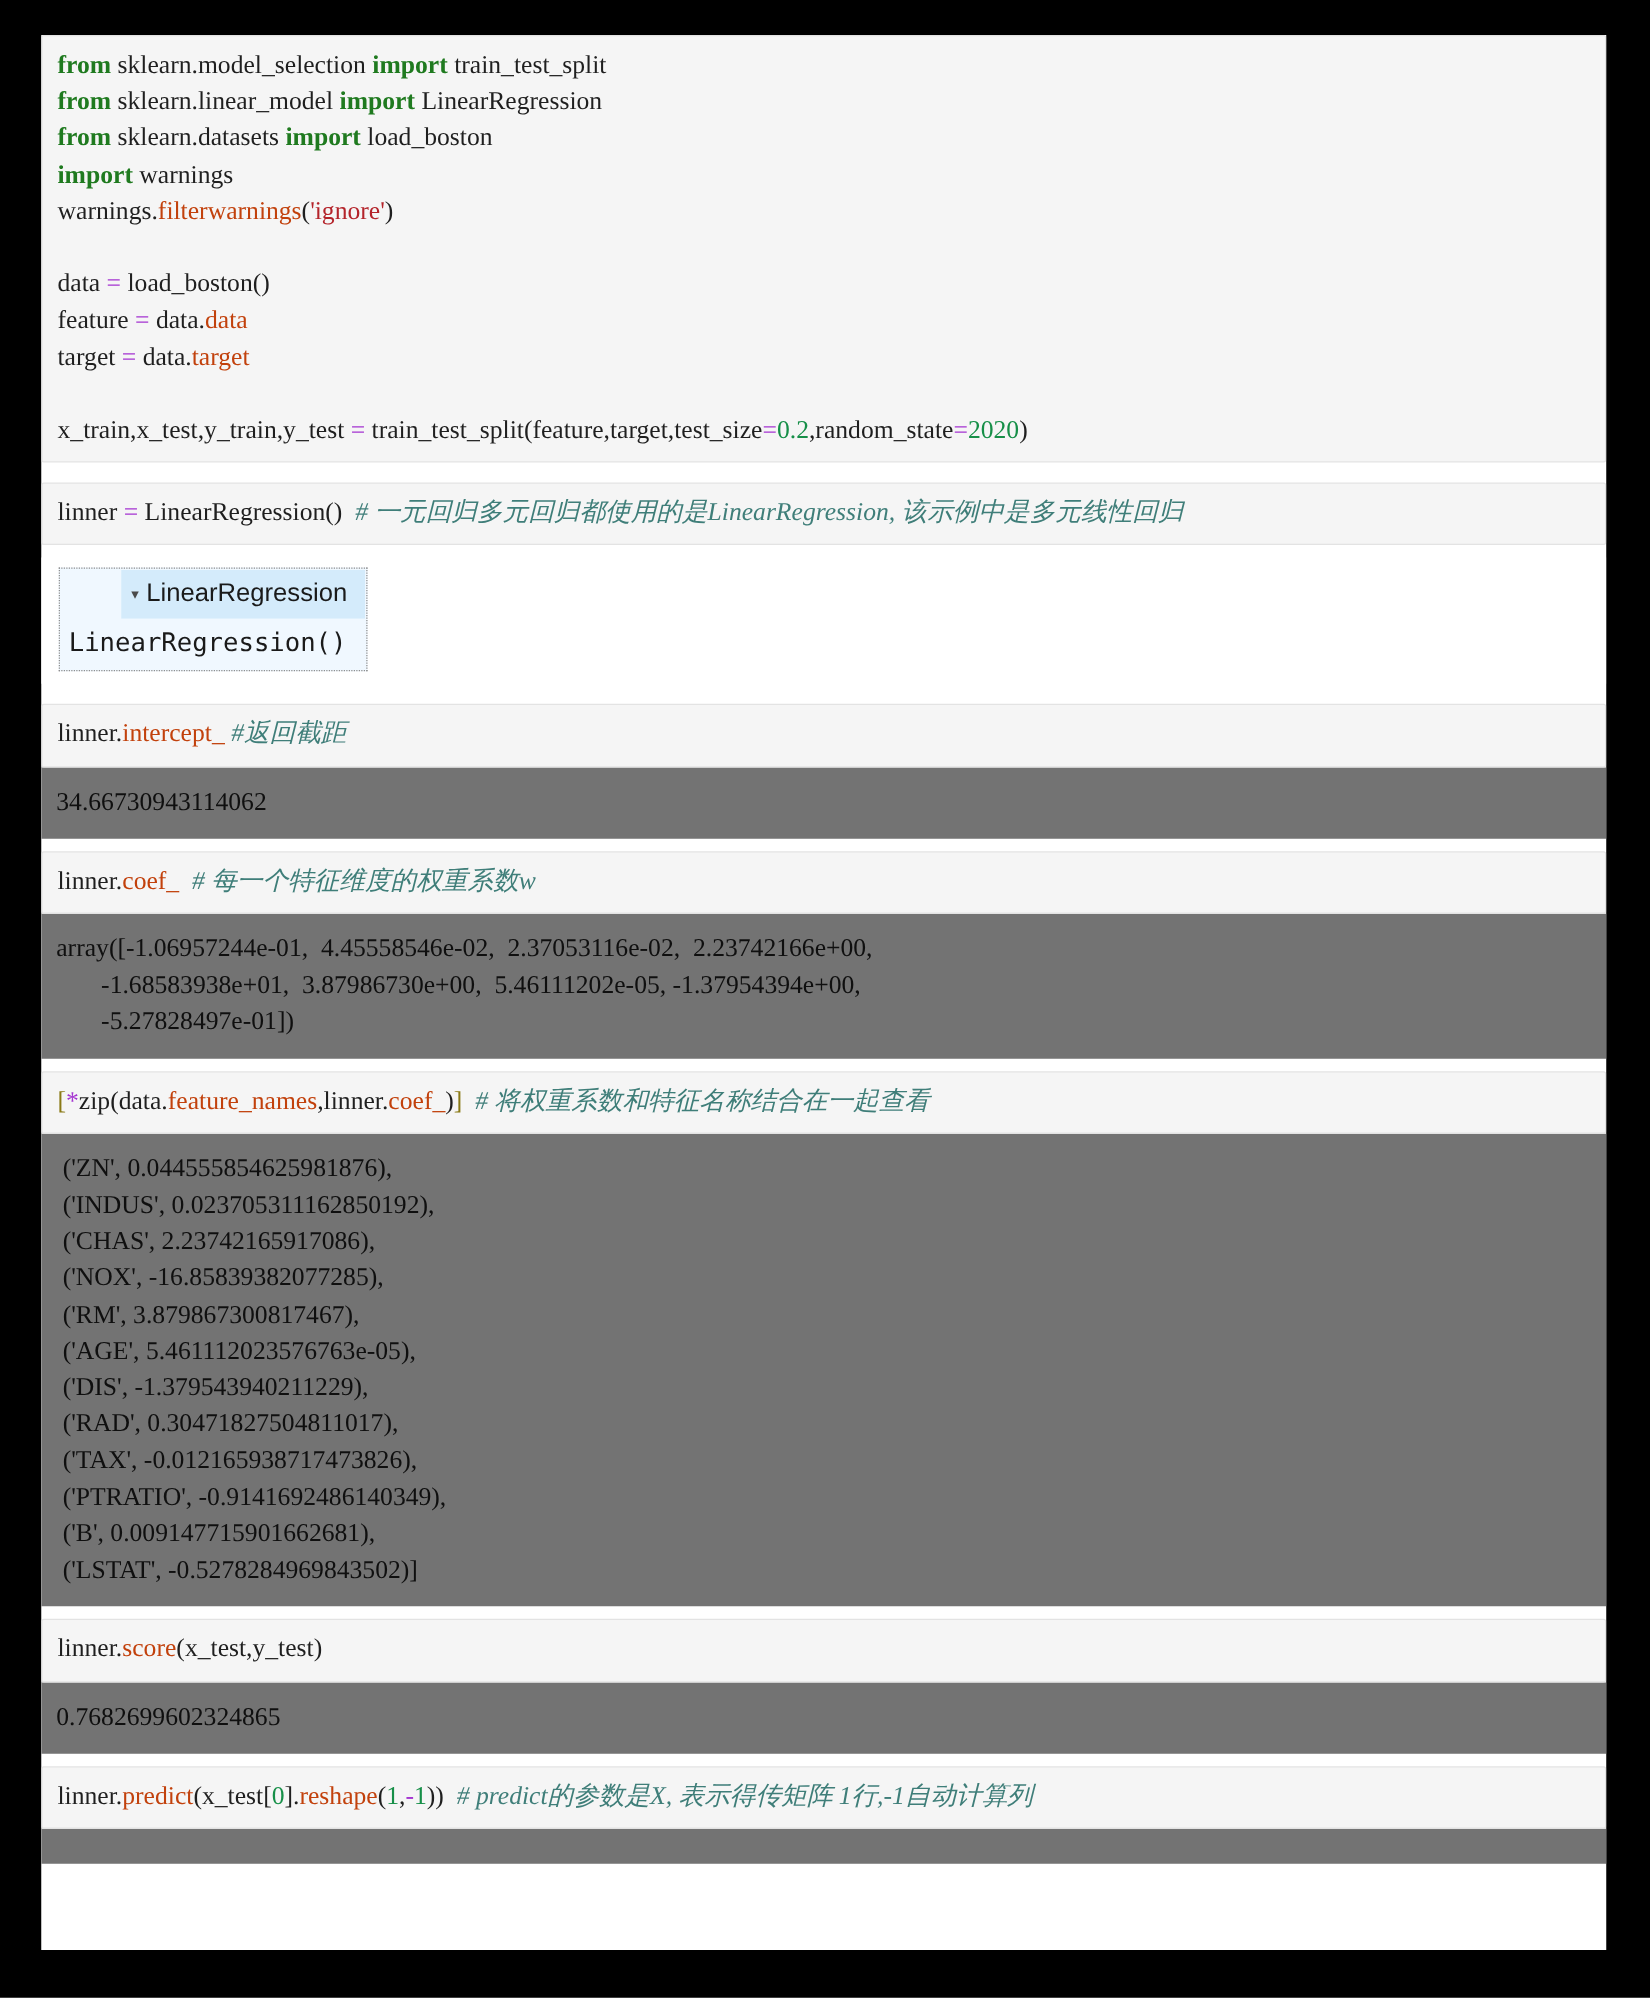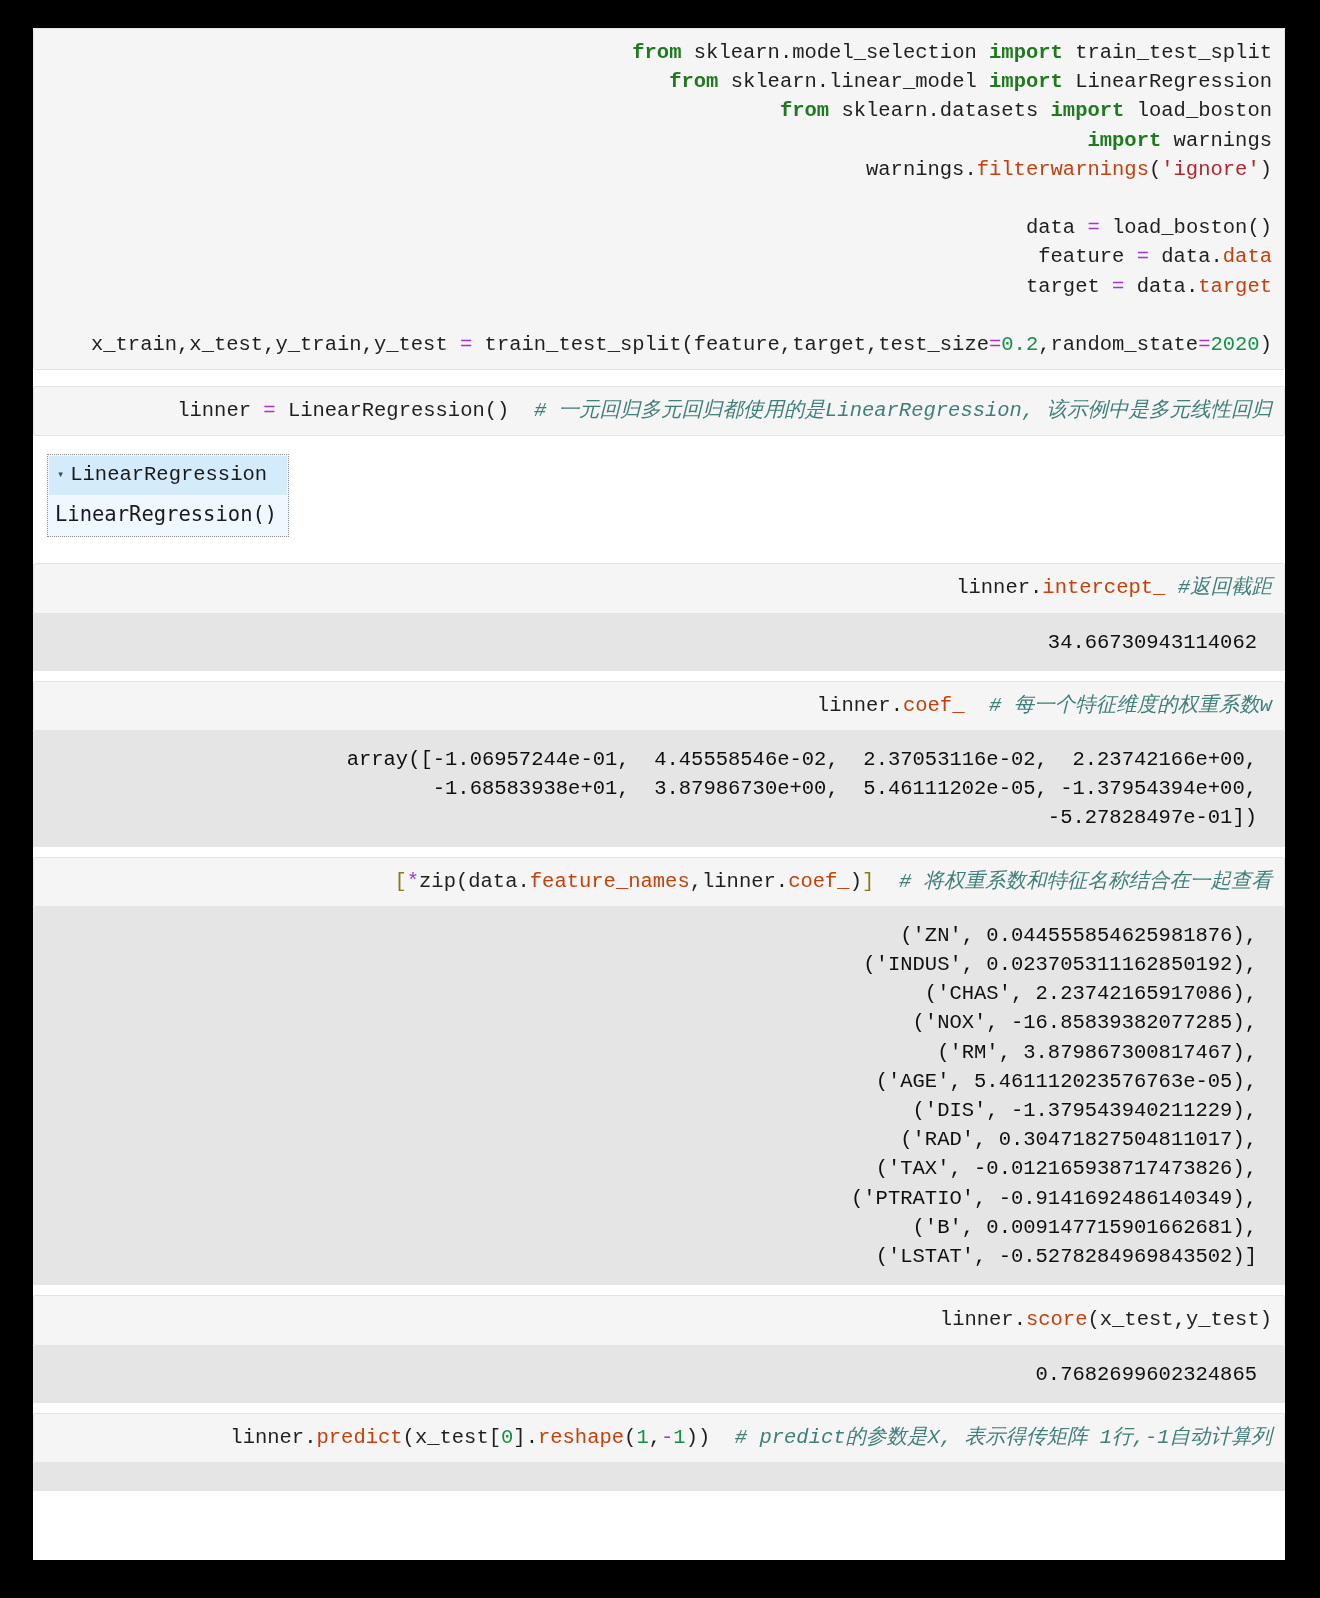--- a/index.html
+++ b/index.html
@@ -40,32 +40,31 @@
   .input-cell {
     background: #f5f5f5;
     border: 1px solid #e3e3e3;
     border-radius: 2px;
     padding: 9px 12px 10px 12px;
     margin: 0 0 0 0;
     box-sizing: border-box;
   }
 
   .code {
-    font-family: Liberation Mono, monospace;
+    font-family: Liberation Serif, serif;
     font-size: 20.5px;
     line-height: 29.2px;
     color: #1f1f1f;
     white-space: pre;
     letter-spacing: 0px;
-    text-align: right;
   }
 
   
   .output-cell {
-    background: #e5e5e5;
+    background: #737373;
     padding: 14px 28px 14px 12px;
     box-sizing: border-box;
   }
   .output-cell .code {
     color: #0f0f0f;
   }
 
   
   .gap-sm { height: 10px; }
   .gap-md { height: 16px; }
@@ -83,27 +82,28 @@
   .sk-repr {
     display: inline-block;
     border: 1px dotted #8e8e8e;
     background: #f0f8ff;
     padding: 1px;
     box-sizing: border-box;
   }
   .sk-header {
     background: #d4ebfb;
     padding: 6px 14px 7px 8px;
-    font-family: Liberation Mono, monospace;
+    font-family: Liberation Sans, sans-serif;
     font-size: 20.5px;
     line-height: 26px;
     color: #1a1a1a;
     white-space: nowrap;
     cursor: pointer;
     user-select: none;
+    margin-left: 48px;
   }
   .sk-caret {
     display: inline-block;
     font-size: 12px;
     color: #4a4a4a;
     margin-right: 6px;
     vertical-align: 2px;
   }
   .sk-body {
     background: #f0f8ff;

